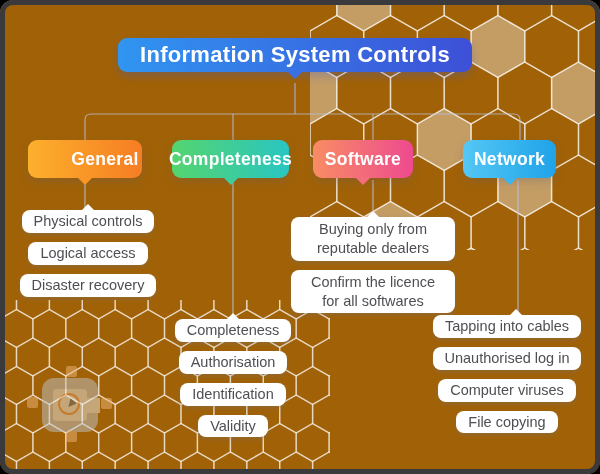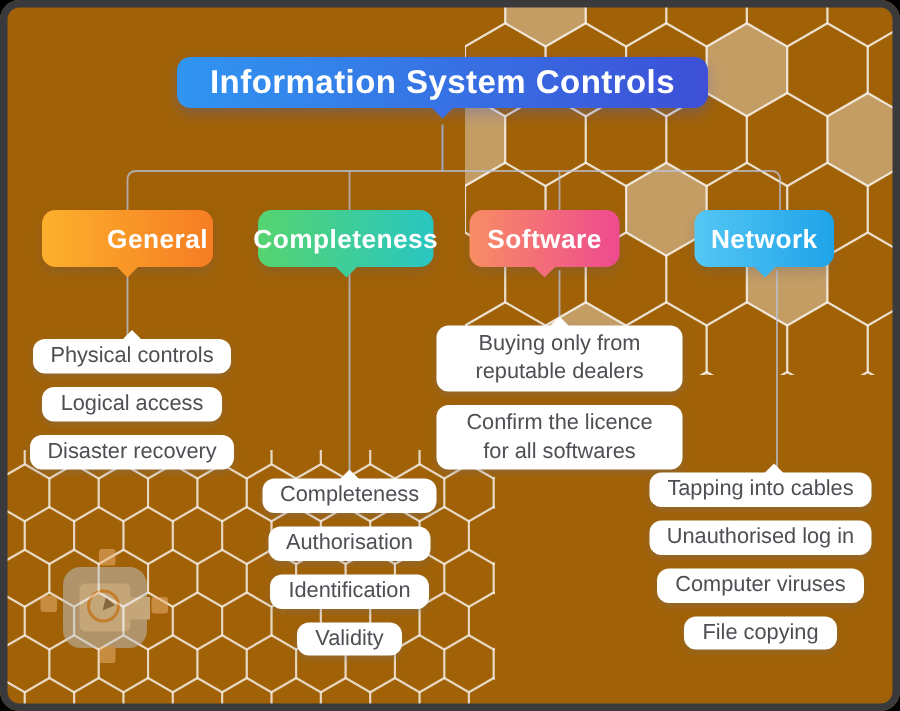--- a/index.html
+++ b/index.html
@@ -22,21 +22,21 @@
        letter-spacing:.3px;box-shadow:0 4px 8px rgba(90,90,110,.25);}
   .cat-0{left:28px;width:114px;padding-left:40px;}
   .cat-1{left:172px;width:117px;}
   .cat-2{left:313px;width:100px;}
   .cat-3{left:463px;width:93px;}
   .tail{position:absolute;bottom:-7px;left:50%;margin-left:-8px;width:0;height:0;
         border-left:8px solid transparent;border-right:8px solid transparent;
         border-top:8px solid #888;}
   
   .col{position:absolute;z-index:2;display:flex;flex-direction:column;align-items:center;gap:9px;}
-  .col-0{left:18px;top:226px;width:140px;}
+  .col-0{left:18px;top:210px;width:140px;}
   .col-1{left:163px;top:319px;width:140px;}
   .col-2{left:293px;top:217px;width:160px;}
   .col-3{left:424px;top:315px;width:166px;}
   .item{position:relative;background:#fff;border-radius:8px;padding:2px 12px;
         font-size:14.5px;font-weight:500;color:#4e4f54;white-space:nowrap;text-align:center;
         box-shadow:0 2px 5px rgba(110,120,145,.30);line-height:1.3;}
   .col-2 .item{white-space:normal;width:164px;padding:3px 10px;}
   .tip{position:absolute;top:-6px;left:50%;margin-left:-7px;width:0;height:0;
        border-left:7px solid transparent;border-right:7px solid transparent;
        border-bottom:7px solid #fff;}

